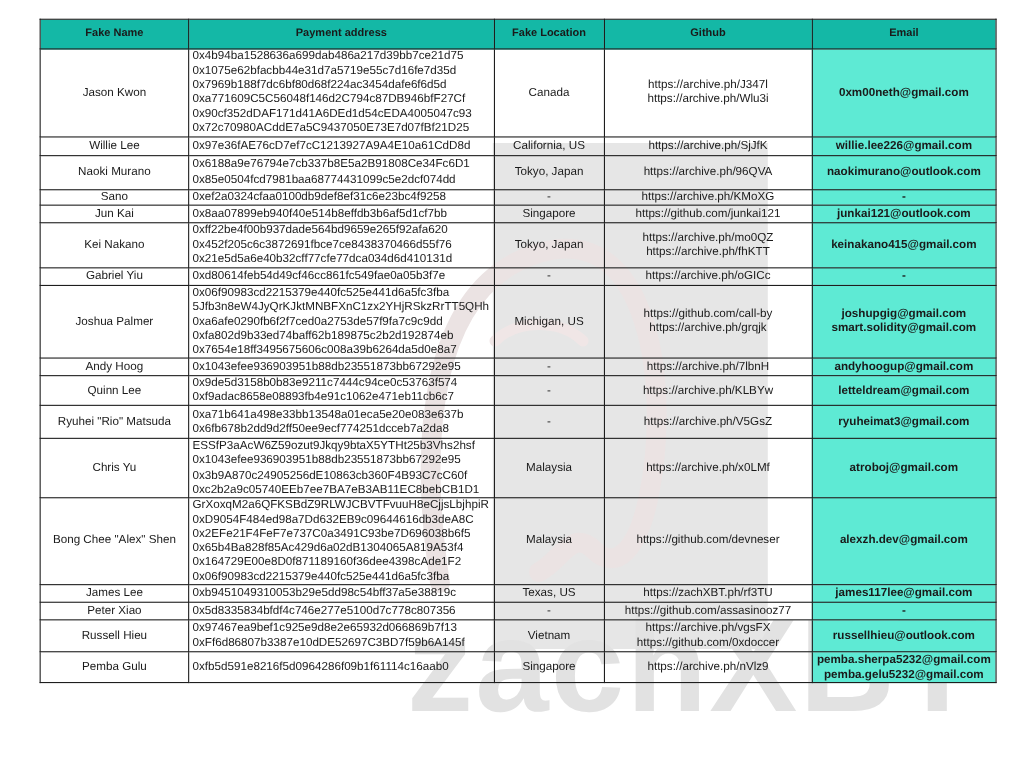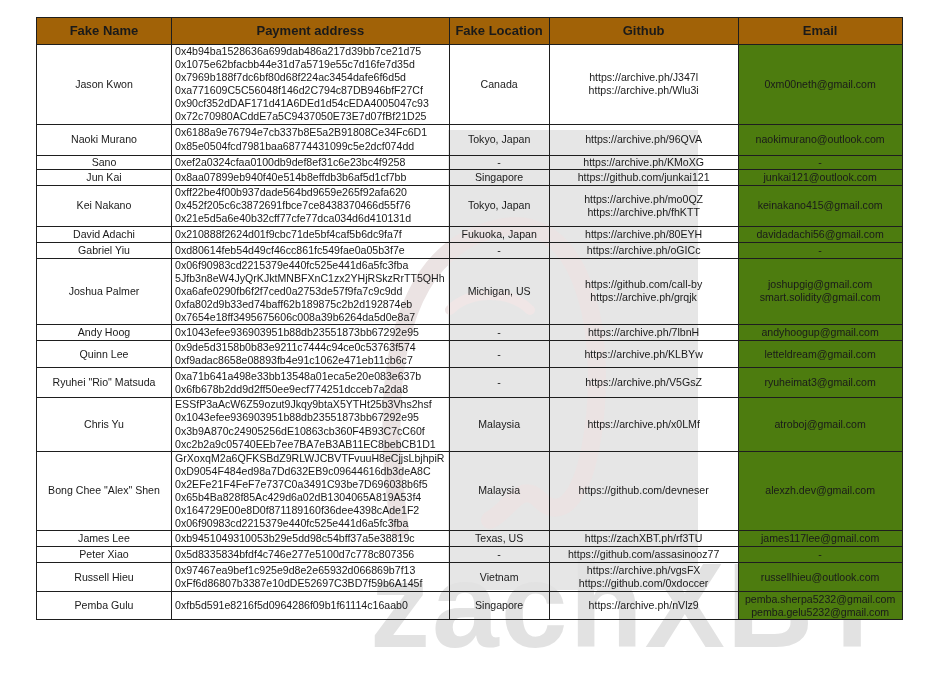--- a/index.html
+++ b/index.html
@@ -2,23 +2,23 @@
 <html><head>
 <meta charset="utf-8">
 <style>
   html, body { margin:0; padding:0; background:#ffffff; }
   body { width:941px; height:700px; position:relative; overflow:hidden; font-family:"Liberation Sans", sans-serif; color:#1a1a1a; }
   .wm-rect { position:absolute; left:448px; top:130px; width:250px; height:460px; background:#e6e6e6; z-index:0; }
   .wm-ghost { position:absolute; left:360px; top:200px; width:260px; height:340px; z-index:0; }
   .wm-text { position:absolute; left:370px; top:545px; font-size:120px; font-weight:bold; color:#e2e2e2; letter-spacing:2px; z-index:0; line-height:1; }
   table { position:absolute; left:36px; top:17px; border-collapse:collapse; table-layout:fixed; z-index:1; }
   th, td { border:1.6px solid #1e1e1e; font-size:10.6px; line-height:13.1px; padding:0 4px; text-align:center; vertical-align:middle; background:transparent; }
-  th { background:#a16207; font-weight:bold; height:26px; font-size:13px; }
+  th { background:#14b8a6; font-weight:bold; height:26px; font-size:10px; }
   td.addr { text-align:left; padding-left:3px; white-space:nowrap; }
-  td.email { background:#4d7c0f; }
+  td.email { background:#5eead4;font-weight:bold; }
   col.c1 { width:135px; } col.c2 { width:277px; } col.c3 { width:100px; } col.c4 { width:189px; } col.c5 { width:164px; }
   .line { display:block; white-space:nowrap; }
 </style>
 </head>
 <body>
 
 <div class="wm-rect"></div>
 <svg class="wm-ghost" viewBox="0 0 260 340">
   <path d="M40 330 C 20 200, 30 60, 130 30 C 230 0, 250 150, 230 250 C 220 300, 200 320, 180 300 C 160 280, 150 310, 130 320" fill="none" stroke="#ebe3e3" stroke-width="18" stroke-linecap="round"></path>
   <path d="M90 110 C 110 90, 150 90, 170 110" fill="none" stroke="#f0e6e6" stroke-width="10" stroke-linecap="round"></path>
@@ -55,20 +55,33 @@
         </td>
         <td>Canada</td>
         <td>
           <span class="line">https://archive.ph/J347l</span>
           <span class="line">https://archive.ph/Wlu3i</span>
         </td>
         <td class="email">
           <span class="line">0xm00neth@gmail.com</span>
         </td>
       </tr>
+      <tr style="height: 17px;">
+        <td>Willie Lee</td>
+        <td class="addr">
+          <span class="line">0x97e36fAE76cD7ef7cC1213927A9A4E10a61CdD8d</span>
+        </td>
+        <td>California, US</td>
+        <td>
+          <span class="line">https://archive.ph/SjJfK</span>
+        </td>
+        <td class="email">
+          <span class="line">willie.lee226@gmail.com</span>
+        </td>
+      </tr>
       <tr style="height: 31px;">
         <td>Naoki Murano</td>
         <td class="addr">
           <span class="line">0x6188a9e76794e7cb337b8E5a2B91808Ce34Fc6D1</span>
           <span class="line">0x85e0504fcd7981baa68774431099c5e2dcf074dd</span>
         </td>
         <td>Tokyo, Japan</td>
         <td>
           <span class="line">https://archive.ph/96QVA</span>
         </td>
@@ -109,33 +122,20 @@
           <span class="line">0x452f205c6c3872691fbce7ce8438370466d55f76</span>
           <span class="line">0x21e5d5a6e40b32cff77cfe77dca034d6d410131d</span>
         </td>
         <td>Tokyo, Japan</td>
         <td>
           <span class="line">https://archive.ph/mo0QZ</span>
           <span class="line">https://archive.ph/fhKTT</span>
         </td>
         <td class="email">
           <span class="line">keinakano415@gmail.com</span>
-        </td>
-      </tr>
-      <tr style="height: 16px;">
-        <td>David Adachi</td>
-        <td class="addr">
-          <span class="line">0x210888f2624d01f9cbc71de5bf4caf5b6dc9fa7f</span>
-        </td>
-        <td>Fukuoka, Japan</td>
-        <td>
-          <span class="line">https://archive.ph/80EYH</span>
-        </td>
-        <td class="email">
-          <span class="line">davidadachi56@gmail.com</span>
         </td>
       </tr>
       <tr style="height: 16px;">
         <td>Gabriel Yiu</td>
         <td class="addr">
           <span class="line">0xd80614feb54d49cf46cc861fc549fae0a05b3f7e</span>
         </td>
         <td>-</td>
         <td>
           <span class="line">https://archive.ph/oGICc</span>

